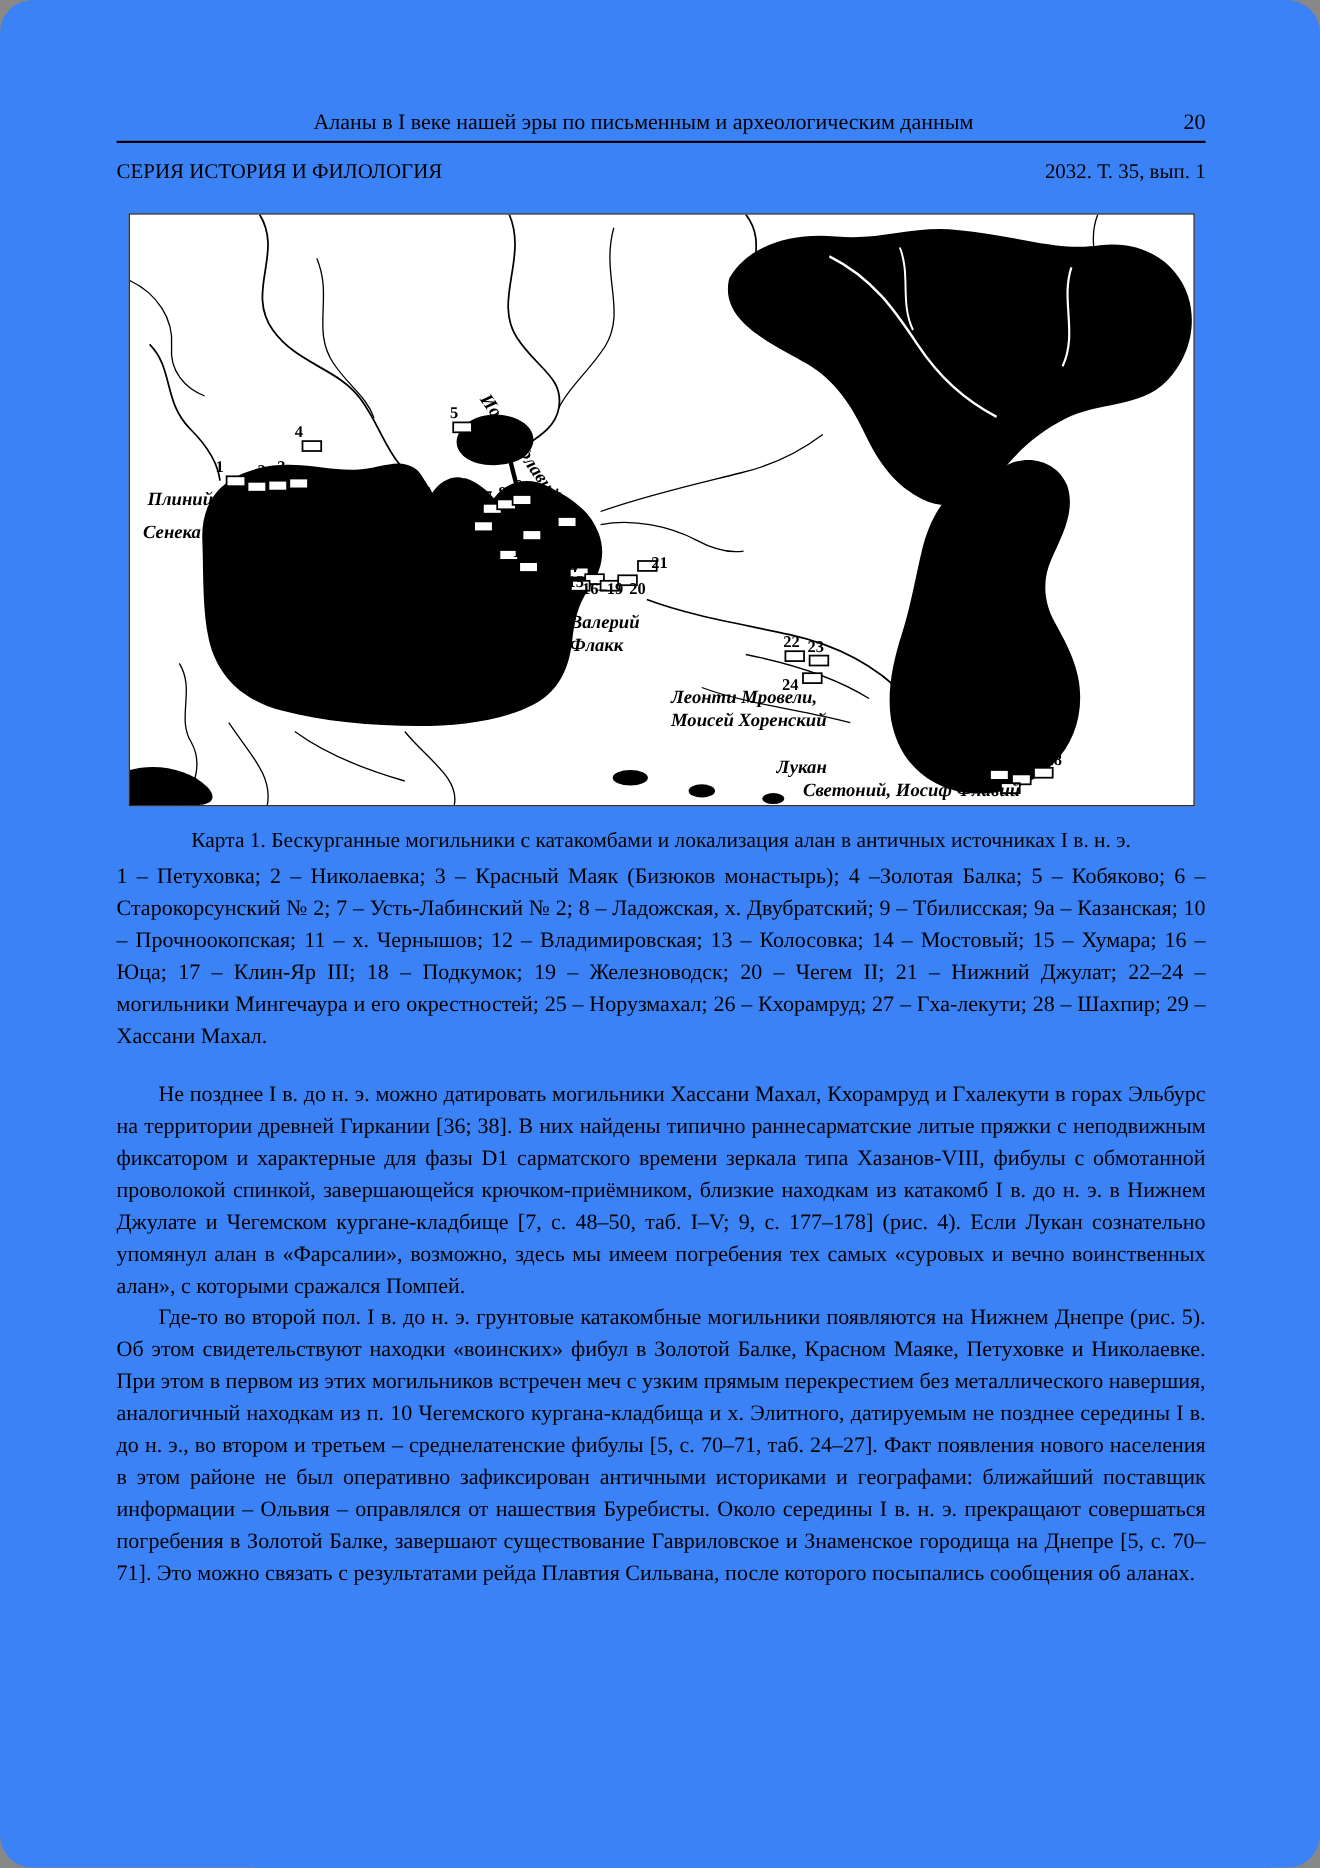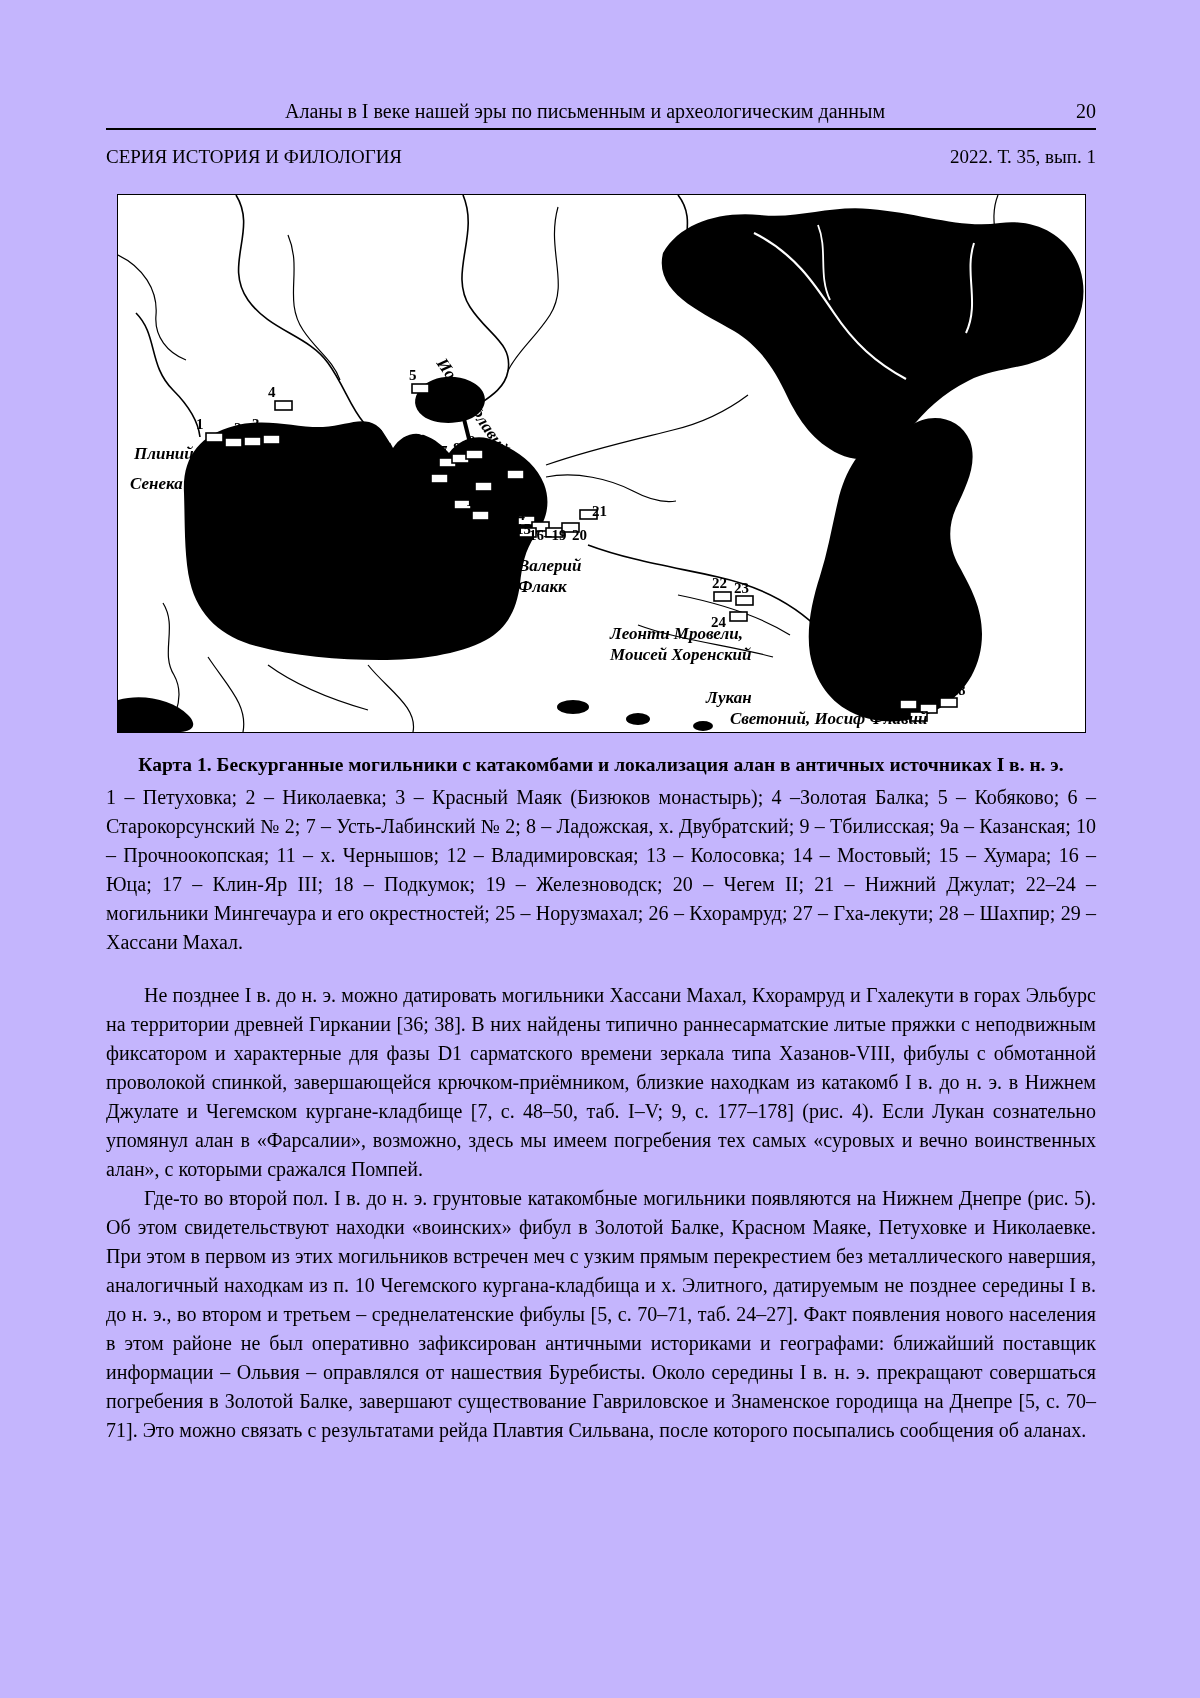--- a/index.html
+++ b/index.html
@@ -1,27 +1,27 @@
 <!DOCTYPE html>
 <html><head>
 <meta charset="utf-8">
 <style>
   html,body{margin:0;padding:0;background:#888;}
-  .page{position:relative;width:1200px;height:1698px;background:#c4b5fd;margin:0 auto;
-        font-family:"Liberation Serif",serif;color:#000;overflow:hidden;}
+  .page{position:relative;width:1200px;height:1698px;background:#3b82f6;margin:0 auto;
+        font-family:"Liberation Serif",serif;color:#000;overflow:hidden;border-radius:30px;}
   .content{padding:100px 104px 0 106px;}
   .hdr-row1{display:flex;align-items:baseline;border-bottom:2px solid #000;padding-bottom:5px;}
   .hdr-title{flex:1;text-align:center;font-size:20px;}
   .hdr-page{font-size:20px;padding-left:12px;}
   .hdr-row2{display:flex;justify-content:space-between;font-size:19px;margin-top:16px;}
   .para{font-size:20px;line-height:29px;text-align:justify;margin:0;}
   .intro{margin-top:24px;}
   .map-figure{margin:0;}
   .map-frame{margin:26px auto 0;width:967px;height:537px;border:1.5px solid #000;background:#fff;}
-  .caption{margin-top:18px;font-size:19.5px;text-align:center;line-height:27px;font-weight:bold;}
+  .caption{margin-top:18px;font-size:19.5px;text-align:center;line-height:27px;}
   .legend{margin-top:5px;}
   .body-para{text-indent:38px;}
   .p2{margin-top:24px;}
   .river{fill:none;stroke:#000;stroke-width:1.6;}
   .river-thin{fill:none;stroke:#000;stroke-width:1.2;}
   .sea{fill:#000;stroke:none;}
   .white-vein{fill:none;stroke:#fff;}
   .site-rect{fill:#fff;stroke:#000;stroke-width:1.6;}
   .site-num{font-family:"Liberation Serif",serif;font-size:15px;font-weight:bold;fill:#000;}
   .map-label{font-family:"Liberation Serif",serif;font-size:17px;font-weight:bold;font-style:italic;fill:#000;}
@@ -32,21 +32,21 @@
 <div class="page">
   <div class="content">
 
     <header>
       <div class="hdr-row1">
         <div class="hdr-title">Аланы в I веке нашей эры по письменным и археологическим данным</div>
         <div class="hdr-page">20</div>
       </div>
       <div class="hdr-row2">
         <div>СЕРИЯ ИСТОРИЯ И ФИЛОЛОГИЯ</div>
-        <div>2022. Т. 35, вып. 1</div>
+        <div>2032. Т. 35, вып. 1</div>
       </div>
     </header>
 
 
     <figure class="map-figure">
       <div class="map-frame">
         <svg id="map-svg" width="967" height="537" viewBox="0 0 967 537" xmlns="http://www.w3.org/2000/svg">
 
           <g>
             <path class="river" d="M 18 118 C 40 140 30 170 55 195 C 70 210 80 225 82 242"></path>

